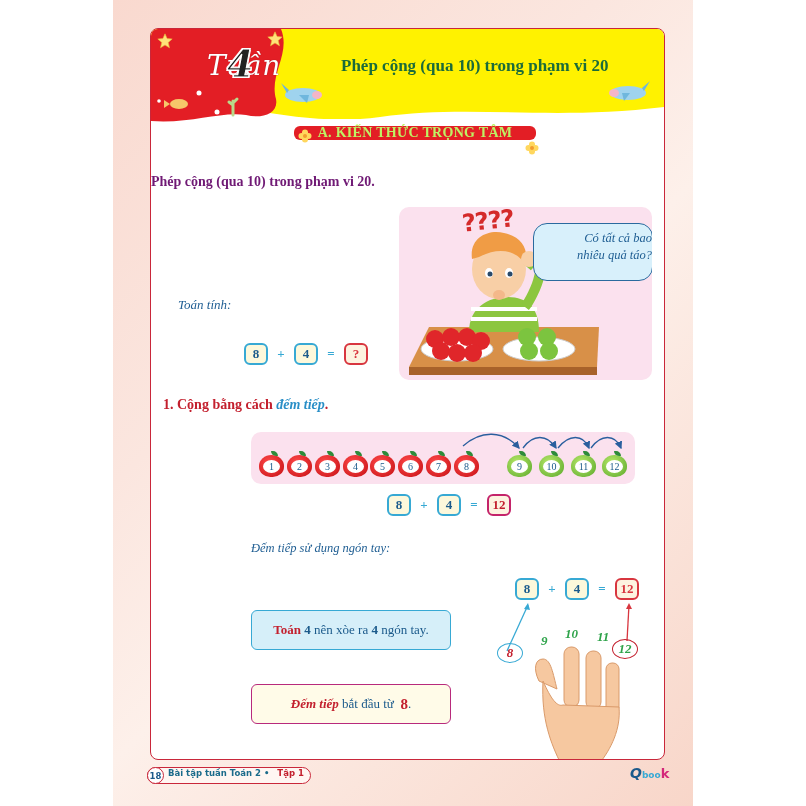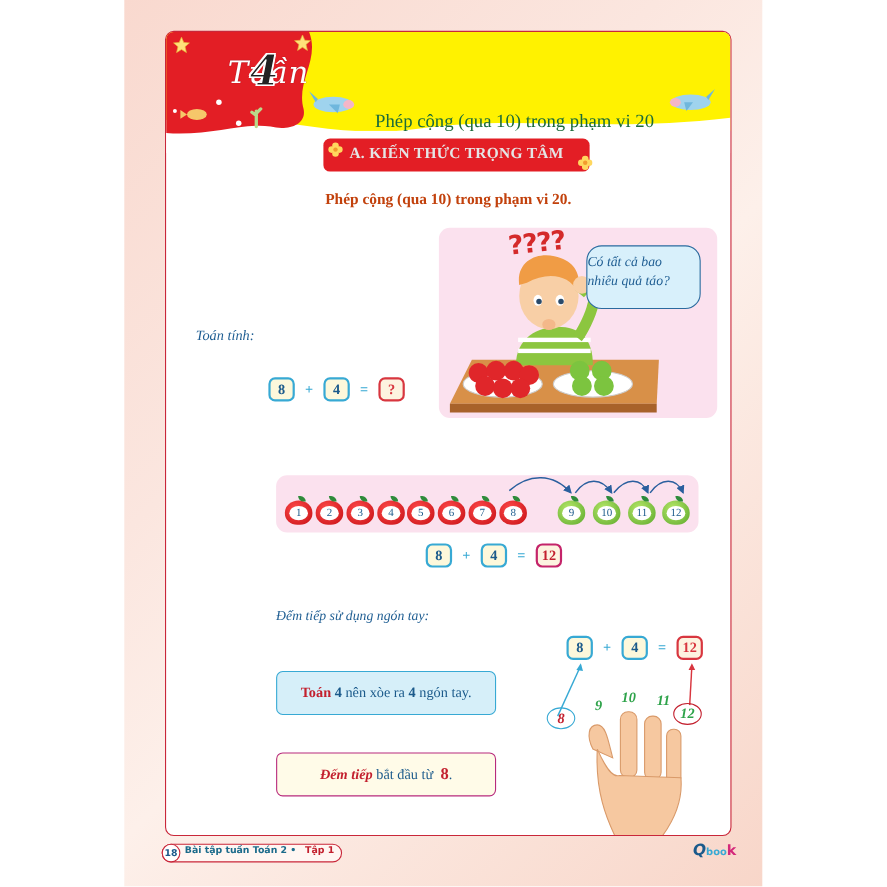--- a/index.html
+++ b/index.html
@@ -32,47 +32,47 @@
     text-shadow: 0 0 1px #8a1020;
     margin-left: 44px;
   }
   .tuan-num {
     position: absolute; left: 76px; top: 12px; font-family: "DejaVu Serif", serif; font-style: italic; font-weight: bold;
     color: #222; font-size: 38px;
     -webkit-text-stroke: 1px #ffffff;
     text-shadow: 1px 1px 0 #fff, -1px -1px 0 #fff, 1px -1px 0 #fff, -1px 1px 0 #fff;
   }
   .header-title {
-    position: absolute; left: 190px; top: 27px; font-weight: normal; font-size: 17px; color: #1b6b3a; margin-top: 44px;
+    position: absolute; left: 190px; top: 27px; font-weight: bold; font-size: 17px; color: #1b6b3a;
   }
   .star { position: absolute; width: 16px; height: 16px; }
   .plane { position: absolute; }
 
   
   .section-pill {
-    position: absolute; left: 143px; top: 97px; width: 242px; height: 30px;
-    background: #e31e25; border-radius: 6px; color: #e5e5e5; font-weight: bold; font-size: 14px;
+    position: absolute; left: 143px; top: 97px; width: 242px; height: 14px;
+    background: #e31e25; border-radius: 6px; color: #bef264; font-weight: bold; font-size: 14px;
     display: flex; align-items: center; justify-content: center; letter-spacing: 0.3px;
   }
   .flower { position: absolute; width: 14px; height: 14px; }
 
   .subtitle {
-    position: absolute; left: 0; top: 145px; width: 100%; text-align: center;
-    color: #c2410c; font-weight: bold; font-size: 14px;
+    position: absolute; left: 0; top: 145px; width: 100%; 
+    color: #701a75; font-weight: bold; font-size: 14px;
   }
 
   
   .illus {
     position: absolute; left: 248px; top: 178px; width: 253px; height: 173px;
     background: #fbe1ee; border-radius: 10px; overflow: hidden;
   }
   .bubble {
-    position: absolute; left: 134px; top: 16px; width: 104px; height: 58px;
+    position: absolute; left: 134px; top: 16px; width: 120px; height: 58px;
     background: #d8f0fb; border: 1.5px solid #2a6a9e; border-radius: 14px;
-    color: #1e5d92; font-style: italic; font-size: 12.5px; text-align: left; line-height: 17px;
+    color: #1e5d92; font-style: italic; font-size: 12.5px; text-align: right; line-height: 17px;
     padding-top: 6px;
   }
   .qmarks {
     position: absolute; left: 63px; top: 0px; color: #d42a2a; font-weight: bold; font-size: 24px; letter-spacing: -1px;
     font-family: "DejaVu Sans", sans-serif; transform: rotate(-6deg);
   }
 
   .label-italic {
     position: absolute; color: #1e5d92; font-style: italic; font-size: 13px;
   }
@@ -257,20 +257,25 @@
 
   <div class="label-italic" style="left:27px;top:268px;">Toán tính:</div>
   <div class="eq" style="left:93px;top:314px;">
     <div class="box blue">8</div>
     <div class="op">+</div>
     <div class="box blue">4</div>
     <div class="op">=</div>
     <div class="box red">?</div>
   </div>
 
+  <div class="heading1">
+    <span>1.</span>
+    <span>Cộng bằng cách</span>
+    <span class="em">đếm tiếp</span><span>.</span>
+  </div>
 
   <div class="apple-strip">
     <svg style="position:absolute;left:0;top:0;" width="384" height="52" viewBox="0 0 384 52">
       <defs>
         <marker id="ah" markerWidth="6" markerHeight="6" refX="5" refY="3" orient="auto">
           <path d="M0,0 L6,3 L0,6 Z" fill="#2a5f9e"></path>
         </marker>
       </defs>
       <g stroke="#2a5f9e" stroke-width="1.3" fill="none" marker-end="url(#ah)">
         <path d="M212,14 C230,-2 252,-2 268,16"></path>
@@ -342,21 +347,21 @@
   </div>
 
   <div class="eq" style="left:236px;top:465px;">
     <div class="box blue">8</div>
     <div class="op">+</div>
     <div class="box blue">4</div>
     <div class="op">=</div>
     <div class="box pink">12</div>
   </div>
 
-  <div class="label-italic" style="left:100px;top:524px;font-size:12.5px;">Đếm tiếp sử dụng ngón tay:</div>
+  <div class="label-italic" style="left:100px;top:512px;font-size:12.5px;">Đếm tiếp sử dụng ngón tay:</div>
 
   <div class="eq" style="left:364px;top:549px;">
     <div class="box blue">8</div>
     <div class="op">+</div>
     <div class="box blue">4</div>
     <div class="op">=</div>
     <div class="box red">12</div>
   </div>
 
   <div class="info1">

